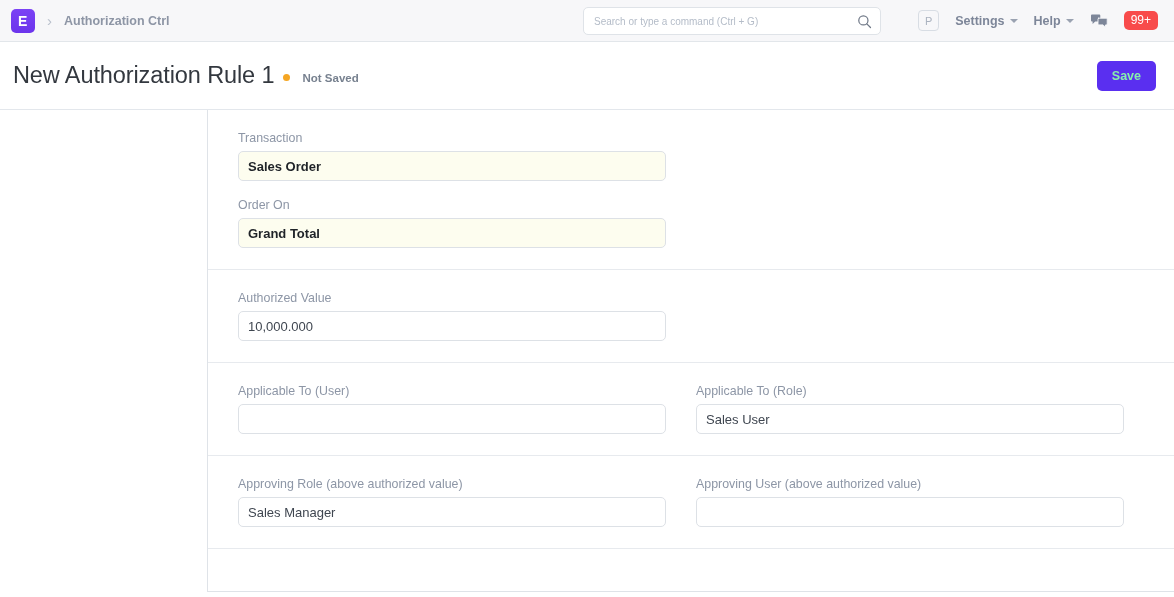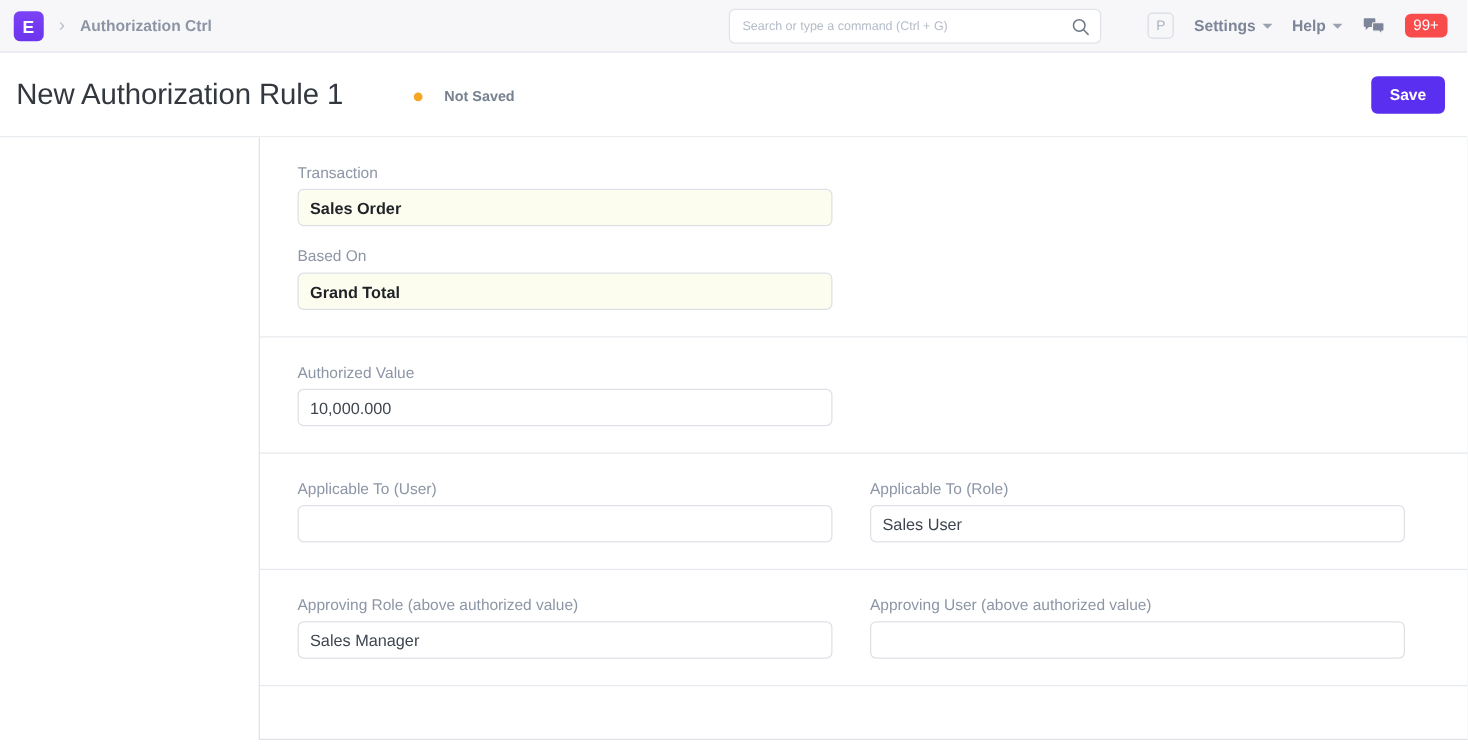--- a/index.html
+++ b/index.html
@@ -145,40 +145,39 @@
   .page-title {
     font-size: 23.5px;
     color: #33383f;
     font-weight: normal;
     letter-spacing: -0.1px;
     white-space: nowrap;
   }
   .indicator {
     display: flex;
     align-items: center;
-    gap: 17px;
+    gap: 12px;
     position: relative;
     top: -2px;
-    margin-left: 48px;
   }
   .indicator-dot {
     width: 7px; height: 7px;
     border-radius: 50%;
     background: #f5a623;
   }
   .indicator-text {
     font-size: 11.5px;
     font-weight: bold;
     color: #77818f;
     white-space: nowrap;
   }
   .primary-btn {
     margin-left: auto;
     background: #5a2ff0;
-    color: #ffffff;
+    color: #86efac;
     font-size: 12.5px;
     font-weight: bold;
     border: none;
     border-radius: 5px;
     padding: 8px 15px;
     cursor: pointer;
     font-family: "Liberation Sans", sans-serif;
   }
 
   
@@ -293,21 +292,21 @@
   </div>
   <button class="primary-btn">Save</button>
 </div>
 
 <div class="content">
   <div class="form-card" id="form-card">
       <div class="form-section">
         <div class="row">
           <div class="col">
             <div class="field"><label class="field-label">Transaction</label><input type="text" class="field-input mandatory" value="Sales Order" style=""></div>
-            <div class="field"><label class="field-label">Based On</label><input type="text" class="field-input mandatory" value="Grand Total" style=""></div>
+            <div class="field"><label class="field-label">Order On</label><input type="text" class="field-input mandatory" value="Grand Total" style=""></div>
           </div>
           <div class="col">
             <div class="field"></div>
           </div>
         </div>
       </div>
       <div class="form-section">
         <div class="row">
           <div class="col">
             <div class="field"><label class="field-label">Authorized Value</label><input type="text" class="field-input" value="10,000.000" style=""></div>

